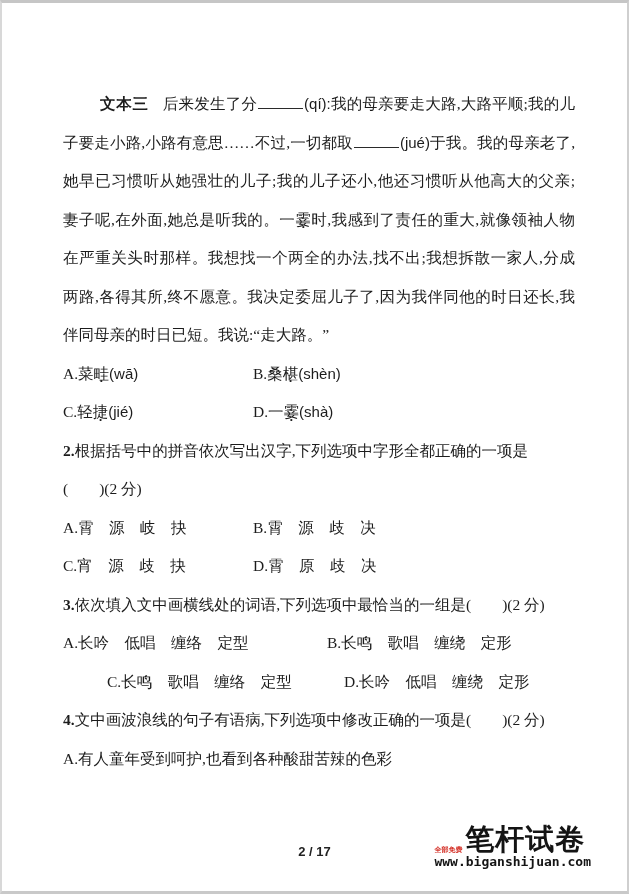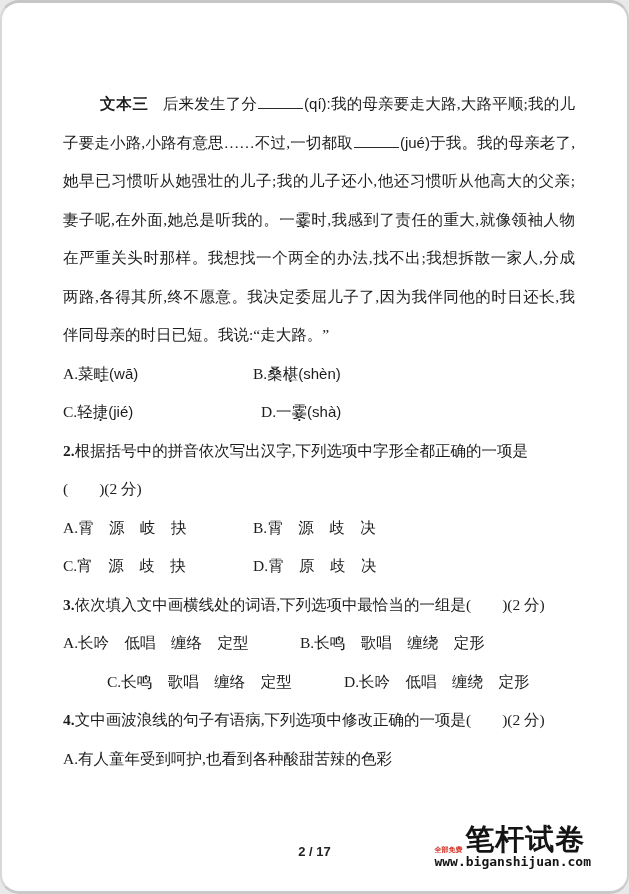--- a/index.html
+++ b/index.html
@@ -8,21 +8,20 @@
     width:629px;height:894px;
     box-sizing:border-box;
     background:#ffffff;
     border-top:3px solid #c6c6c6;
     border-bottom:3px solid #c9c9c9;
     border-left:2px solid #d8d8d8;
     border-right:2px solid #cfcfcf;
     font-family:"Liberation Serif", serif;
     color:#1c1c1c;
     overflow:hidden;
-    border-radius:19px;
   }
   #content{
     position:absolute;
     left:61px;top:82px;width:512px;
     font-size:15.5px;
   }
   .row{height:38.5px;line-height:38.5px;}
   .jline{text-align:justify;text-align-last:justify;}
   .indent{padding-left:37px;}
   .hei{font-family:"Liberation Sans", sans-serif;font-weight:700;letter-spacing:.5px;}
@@ -87,40 +86,40 @@
         <div class="row jline"><span>在严重关头时那样。我想找一个两全的办法,找不出;我想拆散一家人,分成</span></div>
         <div class="row jline"><span>两路,各得其所,终不愿意。我决定委屈儿子了,因为我伴同他的时日还长,我</span></div>
         <div class="row"><span>伴同母亲的时日已短。我说:“走大路。”</span></div>
       </div>
     <div>
         <div>
           <div class="row opt-row grid" style="grid-template-columns: 190px 1fr;">
             <div><span>A.菜</span><span class="em">畦</span><span class="latin">(wā)</span></div>
             <div><span>B.桑</span><span class="em">椹</span><span class="latin">(shèn)</span></div>
           </div>
-          <div class="row opt-row grid" style="grid-template-columns: 190px 1fr; gap: 8px;">
+          <div class="row opt-row grid" style="grid-template-columns: 190px 1fr;">
             <div><span>C.轻</span><span class="em">捷</span><span class="latin">(jié)</span></div>
             <div><span>D.一</span><span class="em">霎</span><span class="latin">(shà)</span></div>
           </div>
         </div>
         <div>
           <div class="row"><span class="qnum">2.</span><span>根据括号中的拼音依次写出汉字,下列选项中字形全都正确的一项是</span></div>
           <div class="row"><span>(　　)(2 分)</span></div>
           <div class="row opt-row grid" style="grid-template-columns: 190px 1fr;">
             <div><span>A.霄　源　岐　抉</span></div>
             <div><span>B.霄　源　歧　决</span></div>
           </div>
           <div class="row opt-row grid" style="grid-template-columns: 190px 1fr;">
             <div><span>C.宵　源　歧　抉</span></div>
             <div><span>D.霄　原　歧　决</span></div>
           </div>
         </div>
         <div>
           <div class="row"><span class="qnum">3.</span><span>依次填入文中画横线处的词语,下列选项中最恰当的一组是(　　)(2 分)</span></div>
-          <div class="row opt-row grid" style="grid-template-columns: 237px 1fr;">
+          <div class="row opt-row grid" style="grid-template-columns: 237px 1fr; gap: 27px;">
             <div><span>A.长吟　低唱　缠络　定型</span></div>
             <div><span>B.长鸣　歌唱　缠绕　定形</span></div>
           </div>
           <div class="row opt-row grid" style="grid-template-columns: 237px 1fr; margin-left: 44px;">
             <div><span>C.长鸣　歌唱　缠络　定型</span></div>
             <div><span>D.长吟　低唱　缠绕　定形</span></div>
           </div>
         </div>
         <div>
           <div class="row"><span class="qnum">4.</span><span>文中画波浪线的句子有语病,下列选项中修改正确的一项是(　　)(2 分)</span></div>

